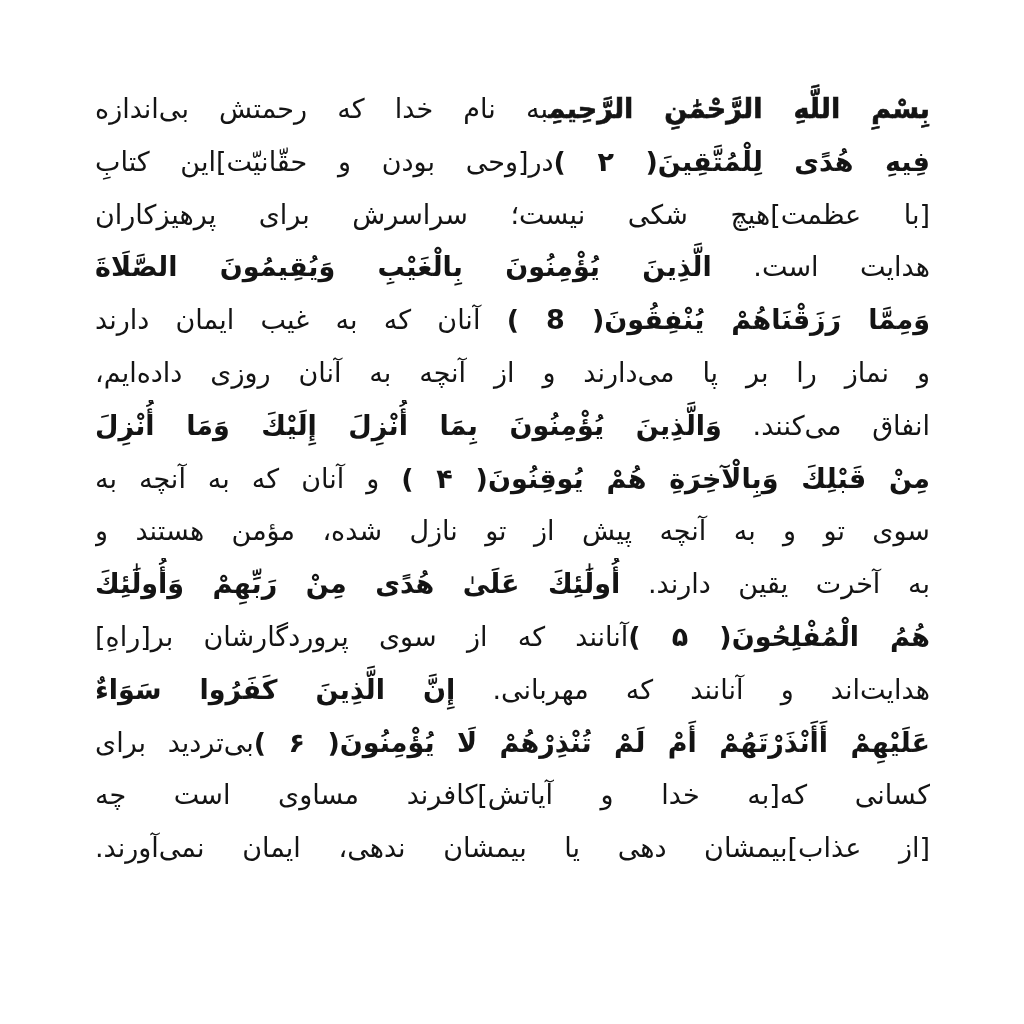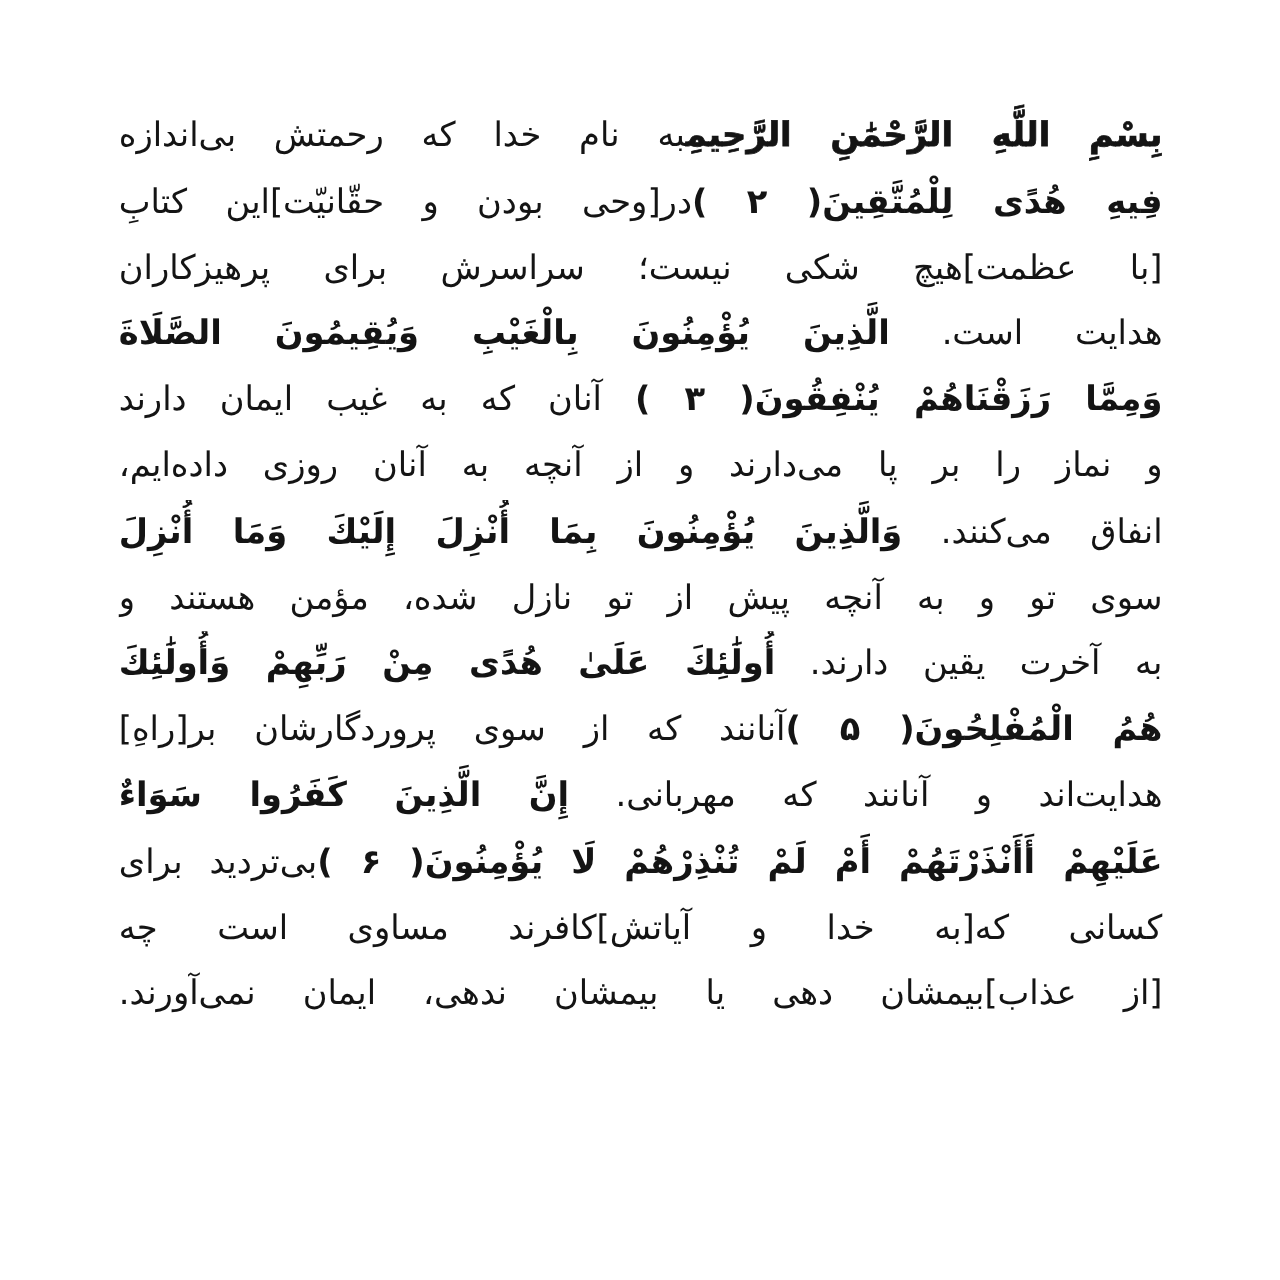--- a/index.html
+++ b/index.html
@@ -43,23 +43,24 @@
 </style>
 </head>
 <body>
 
 <div class="page">
   <div class="text-block">
       <div class="line"><span class="seg basmala">بِسْمِ اللَّهِ الرَّحْمَٰنِ الرَّحِيمِ</span><span class="seg persian">به نام خدا که رحمتش بی‌اندازه</span></div>
       <div class="line"><span class="seg arabic">فِيهِ هُدًى لِلْمُتَّقِينَ( ۲ )</span><span class="seg persian">در[وحی بودن و حقّانیّت]این کتابِ</span></div>
       <div class="line"><span class="seg persian">[با عظمت]هیچ شکی نیست؛ سراسرش برای پرهیزکاران</span></div>
       <div class="line"><span class="seg persian">هدایت است. </span><span class="seg arabic">الَّذِينَ يُؤْمِنُونَ بِالْغَيْبِ وَيُقِيمُونَ الصَّلَاةَ</span></div>
-      <div class="line"><span class="seg arabic">وَمِمَّا رَزَقْنَاهُمْ يُنْفِقُونَ( ۳ )</span><span class="seg persian"> آنان که به غیب ایمان دارند</span></div>
+      <div class="line"><span class="seg arabic">وَمِمَّا رَزَقْنَاهُمْ يُنْفِقُونَ( 8 )</span><span class="seg persian"> آنان که به غیب ایمان دارند</span></div>
       <div class="line"><span class="seg persian">و نماز را بر پا می‌دارند و از آنچه به آنان روزی داده‌ایم،</span></div>
       <div class="line"><span class="seg persian">انفاق می‌کنند. </span><span class="seg arabic">وَالَّذِينَ يُؤْمِنُونَ بِمَا أُنْزِلَ إِلَيْكَ وَمَا أُنْزِلَ</span></div>
+      <div class="line"><span class="seg arabic">مِنْ قَبْلِكَ وَبِالْآخِرَةِ هُمْ يُوقِنُونَ( ۴ )</span><span class="seg persian"> و آنان که به آنچه به</span></div>
       <div class="line"><span class="seg persian">سوی تو و به آنچه پیش از تو نازل شده، مؤمن هستند و</span></div>
       <div class="line"><span class="seg persian">به آخرت یقین دارند. </span><span class="seg arabic">أُولَٰئِكَ عَلَىٰ هُدًى مِنْ رَبِّهِمْ وَأُولَٰئِكَ</span></div>
       <div class="line"><span class="seg arabic">هُمُ الْمُفْلِحُونَ( ۵ )</span><span class="seg persian">آنانند که از سوی پروردگارشان بر[راهِ]</span></div>
       <div class="line"><span class="seg persian">هدایت‌اند و آنانند که مهربانی. </span><span class="seg arabic">إِنَّ الَّذِينَ كَفَرُوا سَوَاءٌ</span></div>
       <div class="line"><span class="seg arabic">عَلَيْهِمْ أَأَنْذَرْتَهُمْ أَمْ لَمْ تُنْذِرْهُمْ لَا يُؤْمِنُونَ( ۶ )</span><span class="seg persian">بی‌تردید برای</span></div>
       <div class="line"><span class="seg persian">کسانی که[به خدا و آیاتش]کافرند مساوی است چه</span></div>
       <div class="line"><span class="seg persian">[از عذاب]بیمشان دهی یا بیمشان ندهی، ایمان نمی‌آورند.</span></div>
     </div>
 </div>
 

